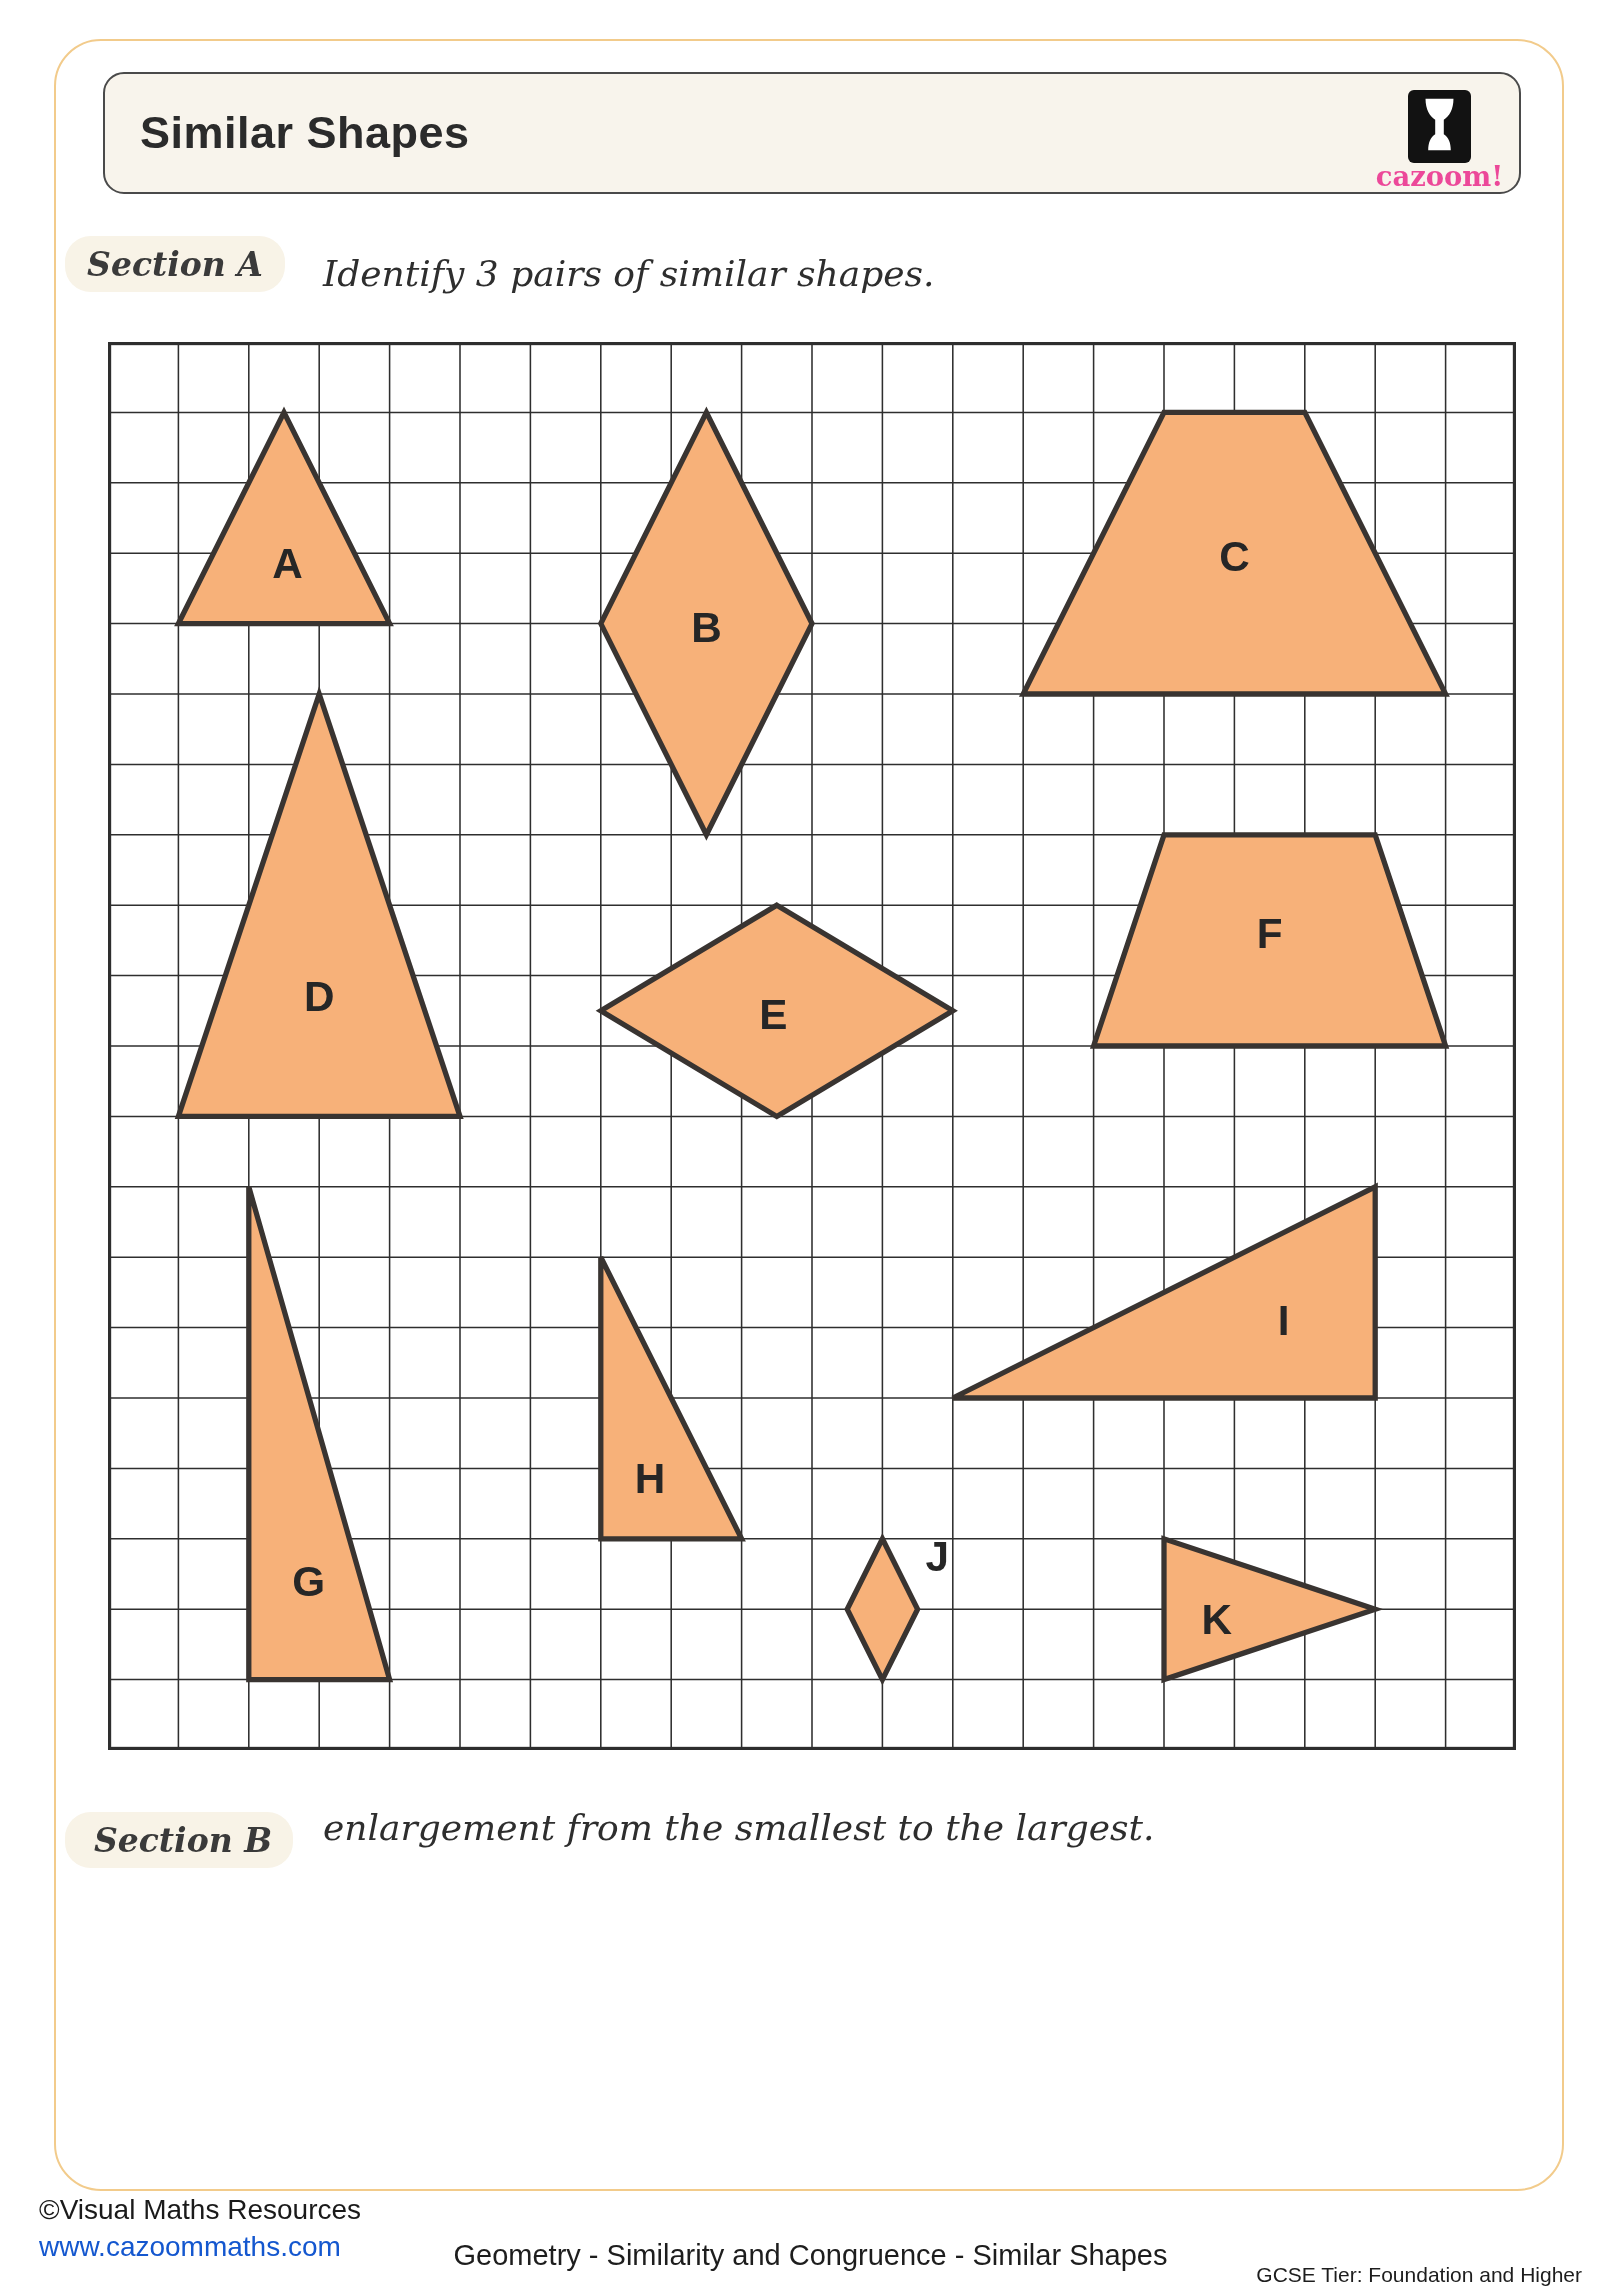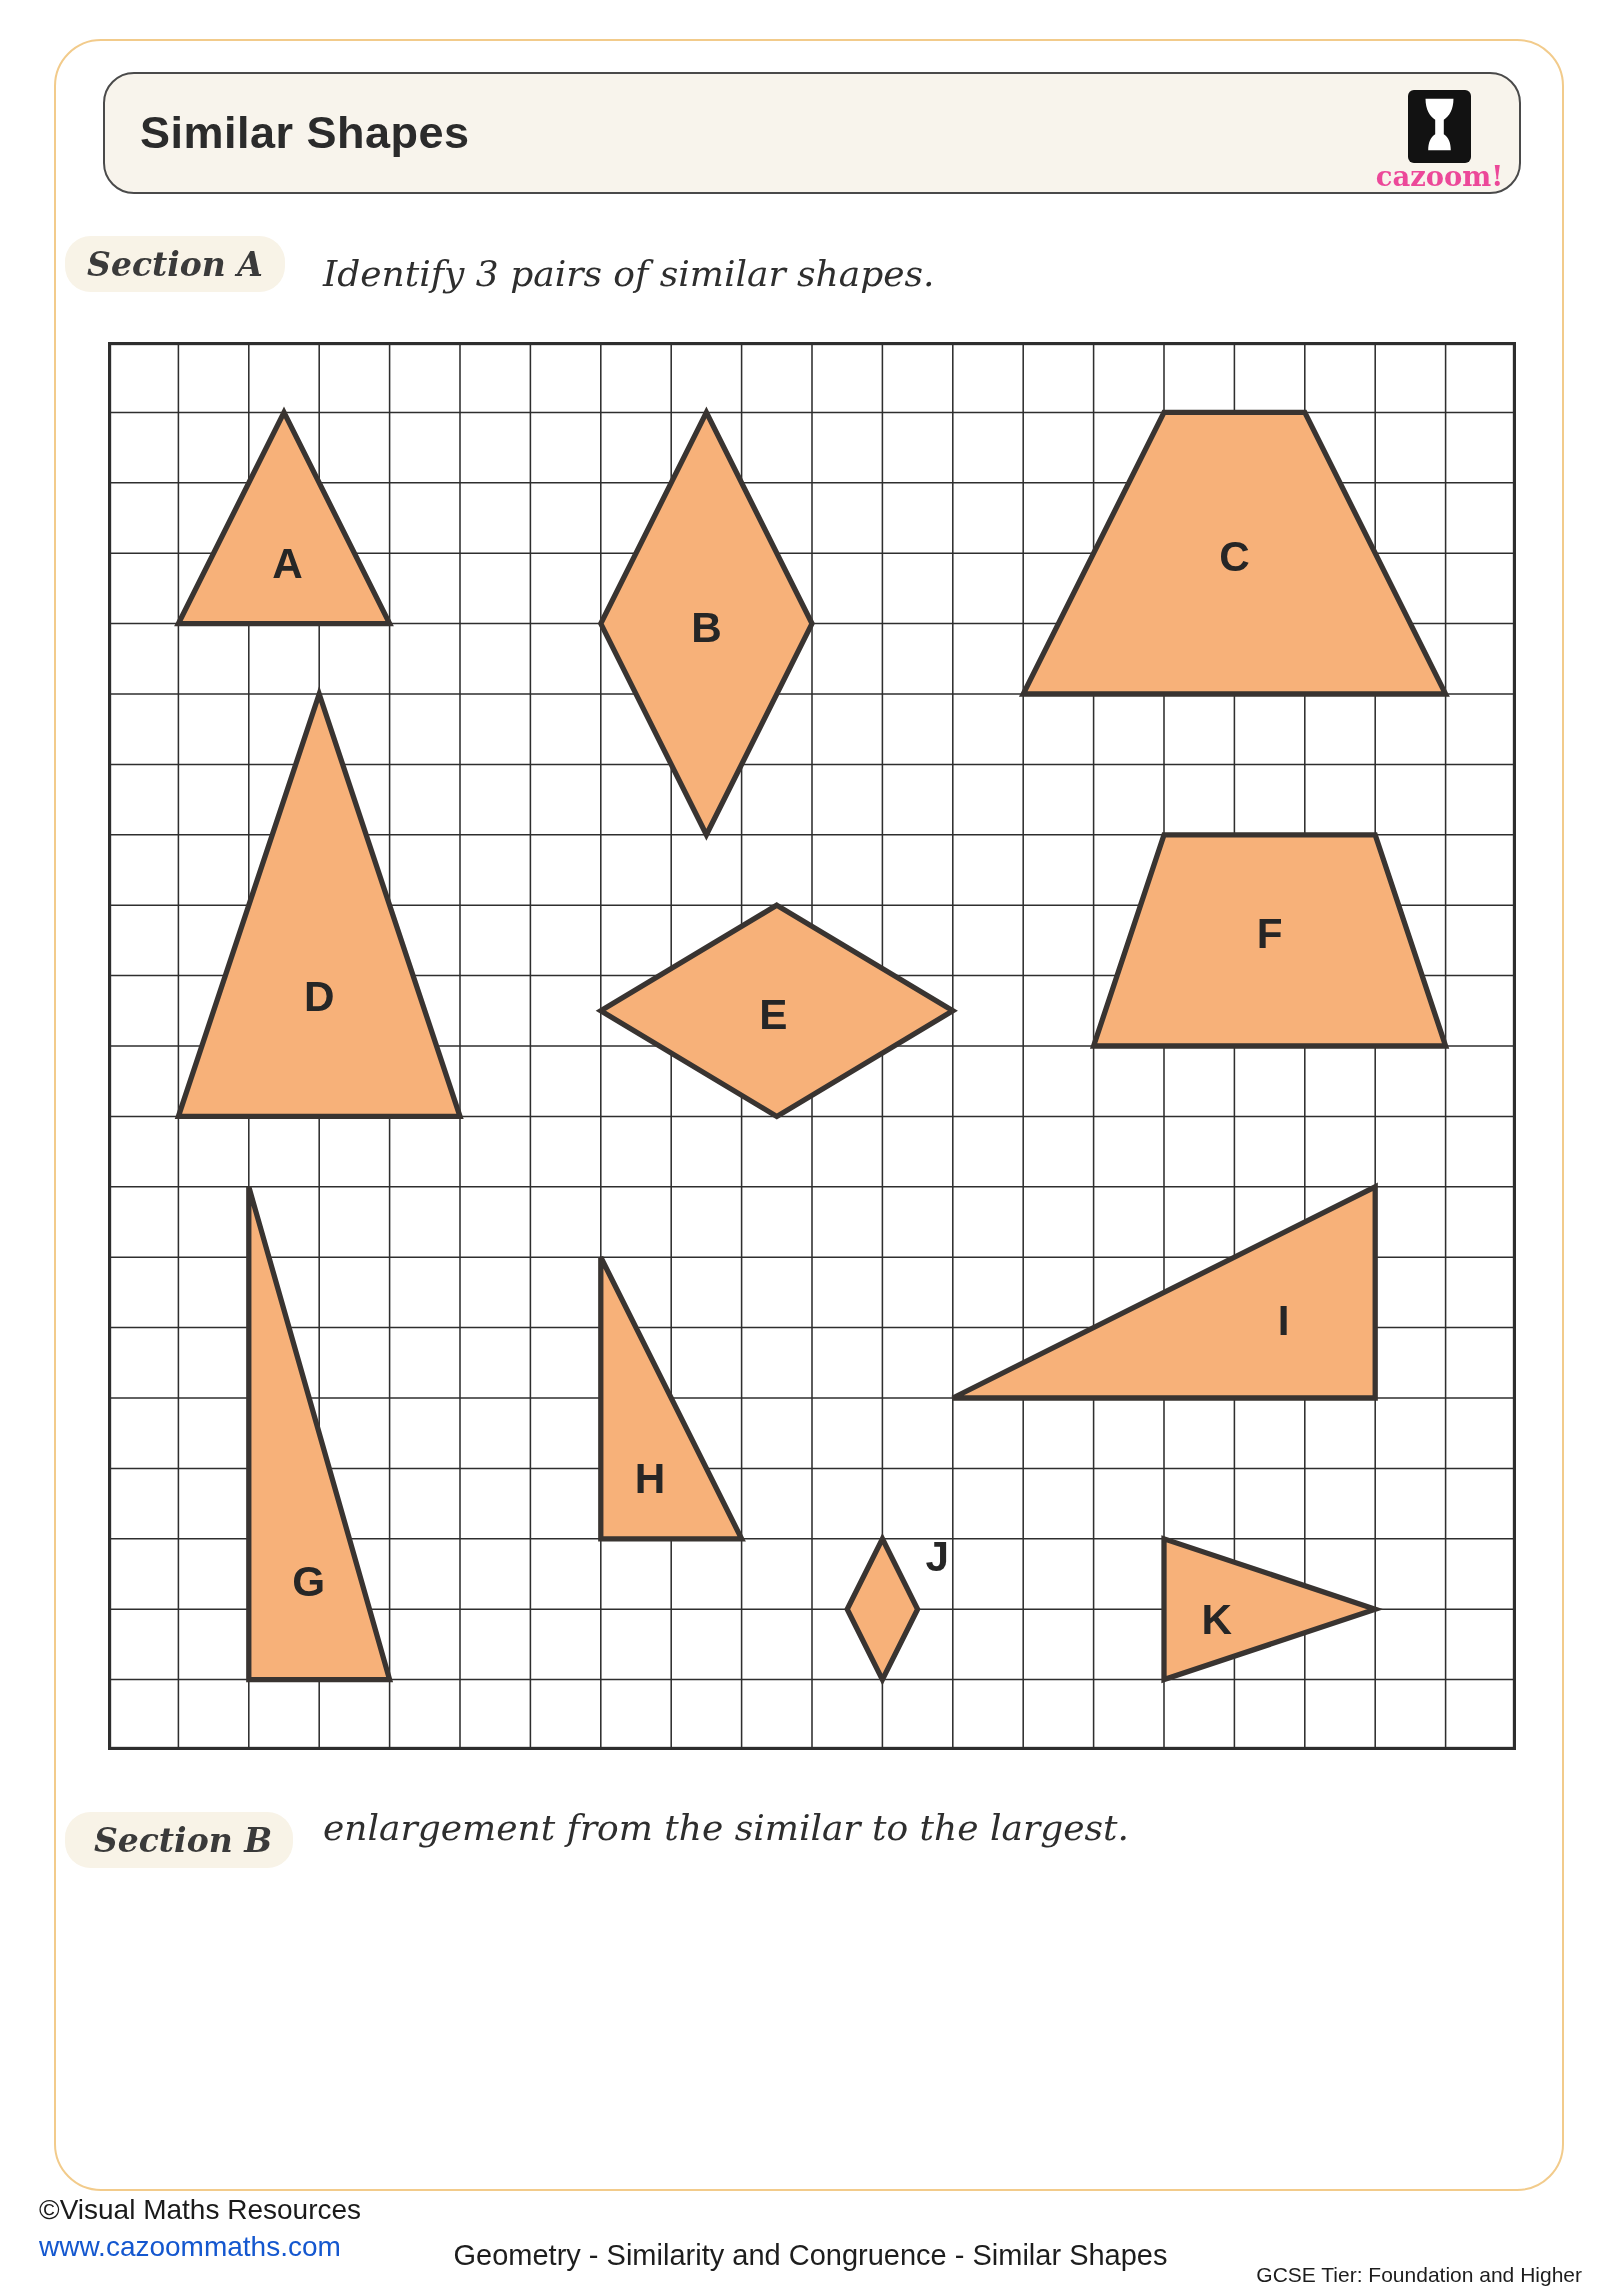--- a/index.html
+++ b/index.html
@@ -6,21 +6,21 @@
   body{
     width:1621px;height:2293px;position:relative;background:#ffffff;
     font-family:"Liberation Sans",sans-serif;overflow:hidden;
   }
   .page-border{
     position:absolute;left:54px;top:39px;width:1506px;height:2148px;
     border:2.9px solid #F2CB8B;border-radius:47px;
   }
   .title-box{
     position:absolute;left:103px;top:72px;width:1418px;height:122px;
-    background:#F8F4EC;border:2.9px solid #4a4a4a;border-radius:31px;
+    background:#F8F4EC;border:2.9px solid #4a4a4a;border-radius:21px;
     display:flex;align-items:center;box-sizing:border-box;
   }
   .page-title{
     margin-left:35px;font-size:45px;font-weight:bold;color:#2b2b2b;
     letter-spacing:0.5px;
   }
   .logo-box{
     position:absolute;left:1408px;top:90px;width:63px;height:73px;
     background:#121212;border-radius:5.9px;display:flex;align-items:center;justify-content:center;
   }
@@ -152,20 +152,20 @@
       <text x="11.78" y="17.25" text-anchor="middle" dominant-baseline="central" fill="#262626" font-size="0.6" font-weight="bold" font-family="&quot;Liberation Sans&quot;, sans-serif">J</text>
       <polygon points="15,17 15,19 18,18" fill="#F7B179" stroke="#393431" stroke-width="0.075" stroke-linejoin="miter"></polygon>
       <text x="15.75" y="18.15" text-anchor="middle" dominant-baseline="central" fill="#262626" font-size="0.6" font-weight="bold" font-family="&quot;Liberation Sans&quot;, sans-serif">K</text>
     </svg>
 </div>
 
 <div class="pill pill-b">
   <span>Section B</span>
 </div>
 <div class="instruction instr-b">
-  <div>enlargement from the similar to the largest.</div>
+  <div>enlargement from the smallest to the largest.</div>
 </div>
 
 <div class="footer-copy">©Visual Maths Resources</div>
 <div class="footer-link">www.cazoommaths.com</div>
 <div class="footer-center">Geometry - Similarity and Congruence - Similar Shapes</div>
 <div class="footer-right">GCSE Tier: Foundation and Higher</div>
 
 
 </body></html>

